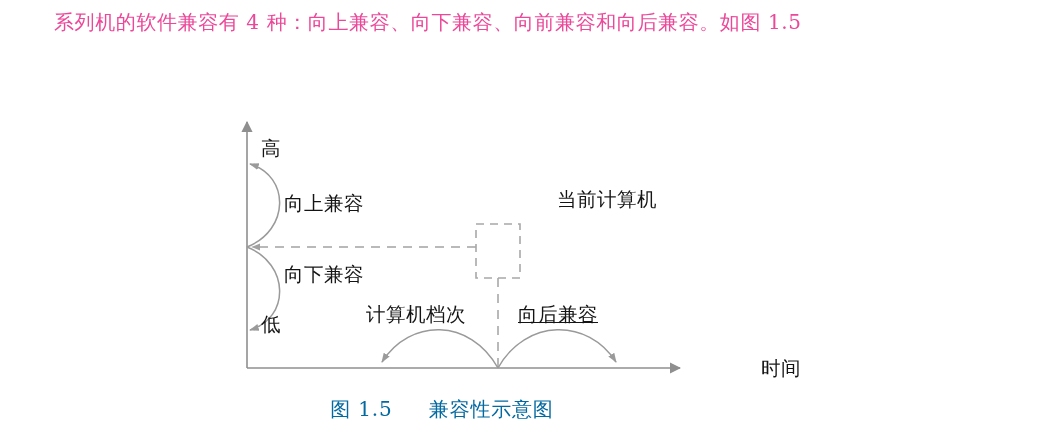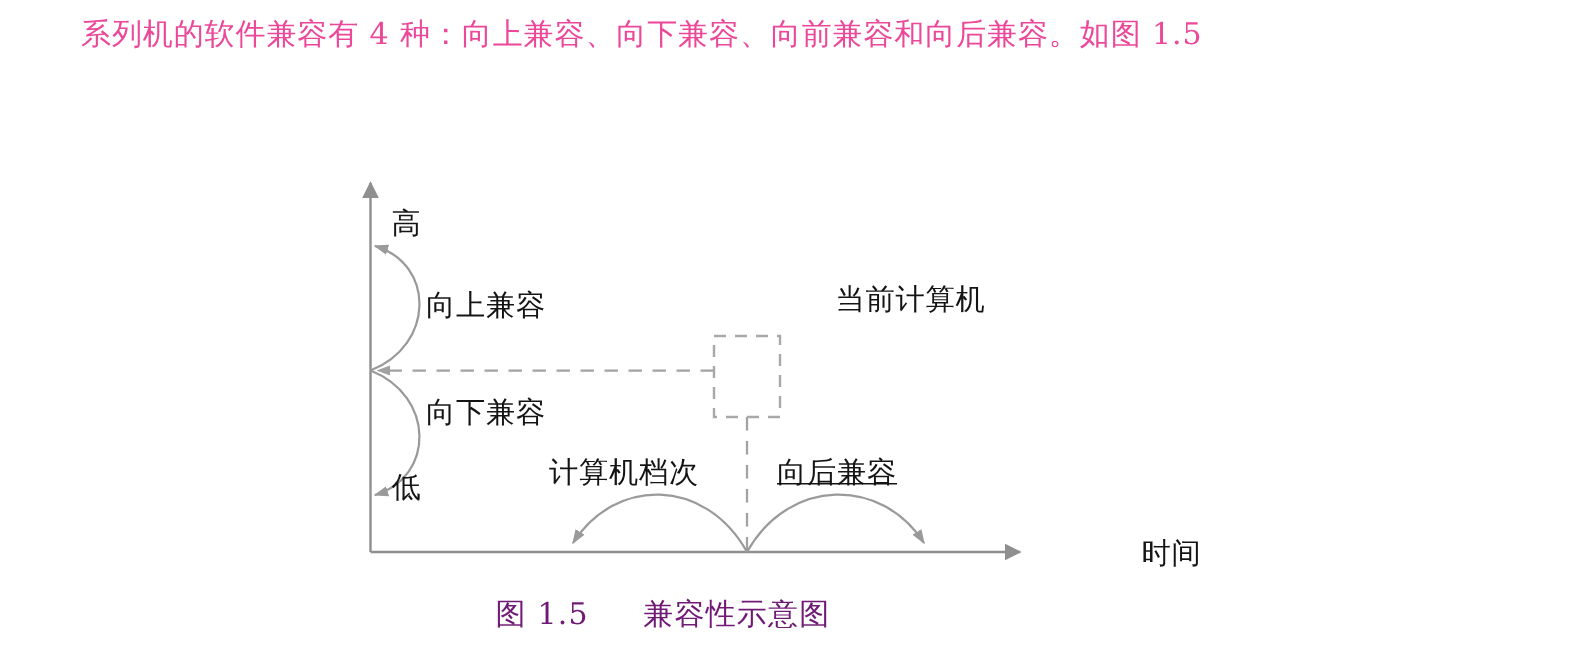--- a/index.html
+++ b/index.html
@@ -68,21 +68,21 @@
 
   
   #caption {
     position: absolute;
     left: 0;
     top: 396px;
     width: 884px;
     text-align: center;
     font-size: 20px;
     letter-spacing: 0.8px;
-    color: #701a75;
+    color: #0369a1;
   }
   #caption .cap-gap { display: inline-block; width: 22px; }
 </style>
 </head>
 <body>
 
 <div id="paragraph">
   <div class="para-line first">系列机的软件兼容有 4 种：向上兼容、向下兼容、向前兼容和向后兼容。如图 1.5</div>
 </div>
 

